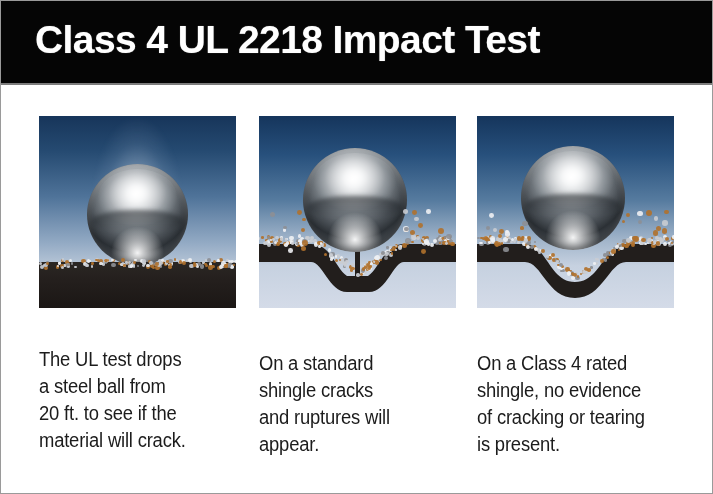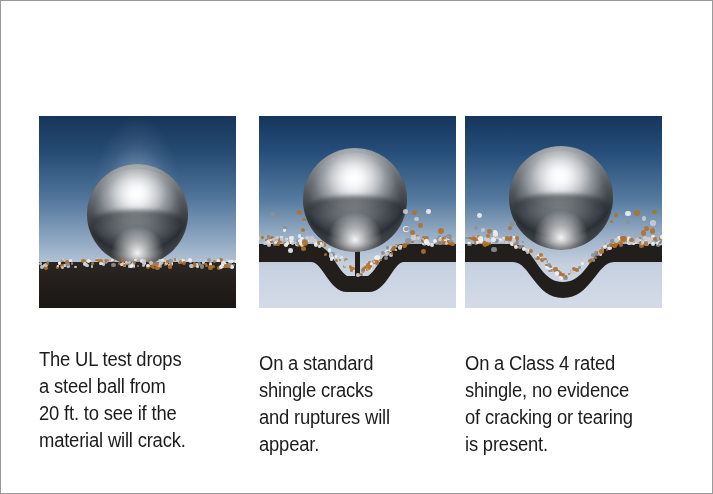--- a/index.html
+++ b/index.html
@@ -58,21 +58,21 @@
     height: 410px;
   }
 
   .panel {
     position: absolute;
     top: 31px;
     width: 197px;
   }
   .panel[data-idx="0"] { left: 38px; }
   .panel[data-idx="1"] { left: 258px; }
-  .panel[data-idx="2"] { left: 464px; }
+  .panel[data-idx="2"] { left: 476px; }
 
   .panel-figure {
     position: relative;
     width: 197px;
     height: 192px;
     overflow: hidden;
     background: linear-gradient(to bottom,
       #17355a 0%,
       #254a71 18%,
       #4f7399 42%,
@@ -204,20 +204,23 @@
     transform-origin: left top;
   }
   .panel[data-idx="0"] .caption { top: 230px; }
   .caption-line { display: block; white-space: nowrap; }
 </style>
 </head>
 <body>
 
 <div id="infographic">
 
+  <div id="header-bar">
+    <div id="header-title">Class 4 UL 2218 Impact Test</div>
+  </div>
 
   <div id="panels">
 
     <div class="panel" data-idx="0">
       <div class="panel-figure">
         <div class="motion-blur"></div>
         <div class="ball"></div>
         <div class="shingle-flat">
           <div class="granule-strip">
               <div class="gr" style="left: 165.59px; top: 1.21694px; width: 2.66237px; height: 2.66237px; background: rgb(201, 204, 210); opacity: 0.92;"></div>

